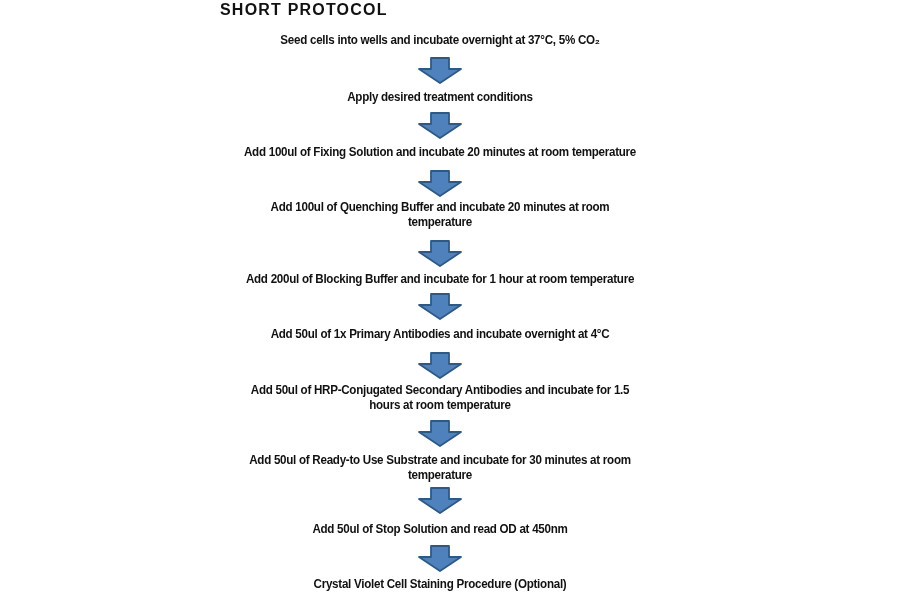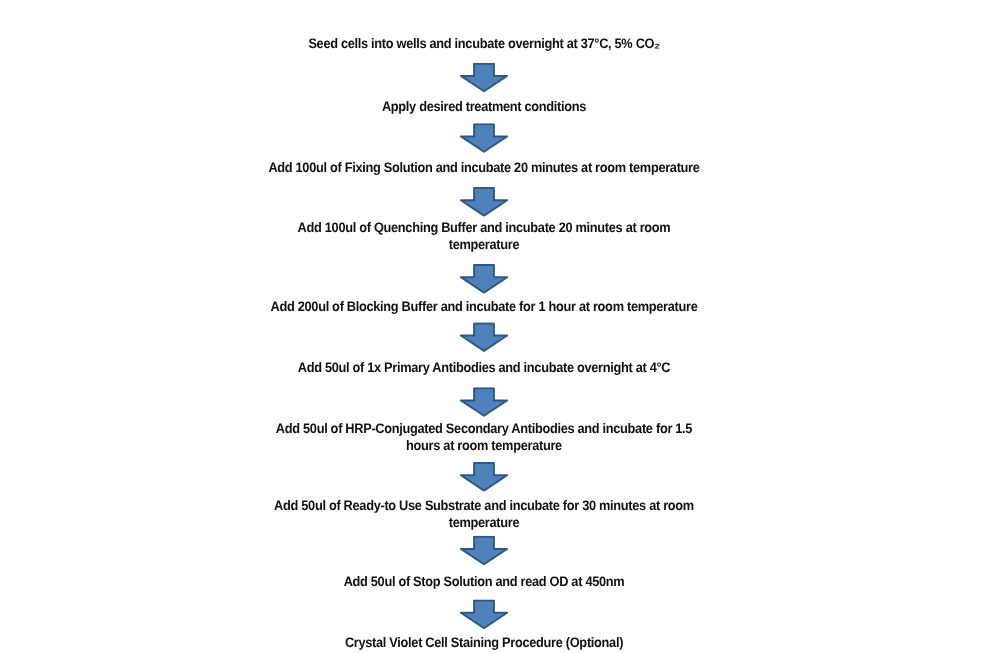--- a/index.html
+++ b/index.html
@@ -47,20 +47,21 @@
     fill: var(--arrow-fill, #4F81BD);
     stroke: var(--arrow-stroke, #2E5984);
     stroke-width: 1.8;
     stroke-linejoin: round;
   }
 </style>
 </head>
 <body>
 
 <div class="canvas">
+  <h1 class="title">SHORT PROTOCOL</h1>
 
   <div class="step" style="top:33px">Seed cells into wells and incubate overnight at 37°C, 5% CO₂</div>
 
   <div class="arrow" style="top:57px">
     <svg width="46" height="27" viewBox="0 0 46 27">
         <polygon points="14,1 32,1 32,12 44,12 23,26 2,12 14,12"></polygon>
       </svg>
   </div>
 
   <div class="step" style="top:90px">Apply desired treatment conditions</div>

